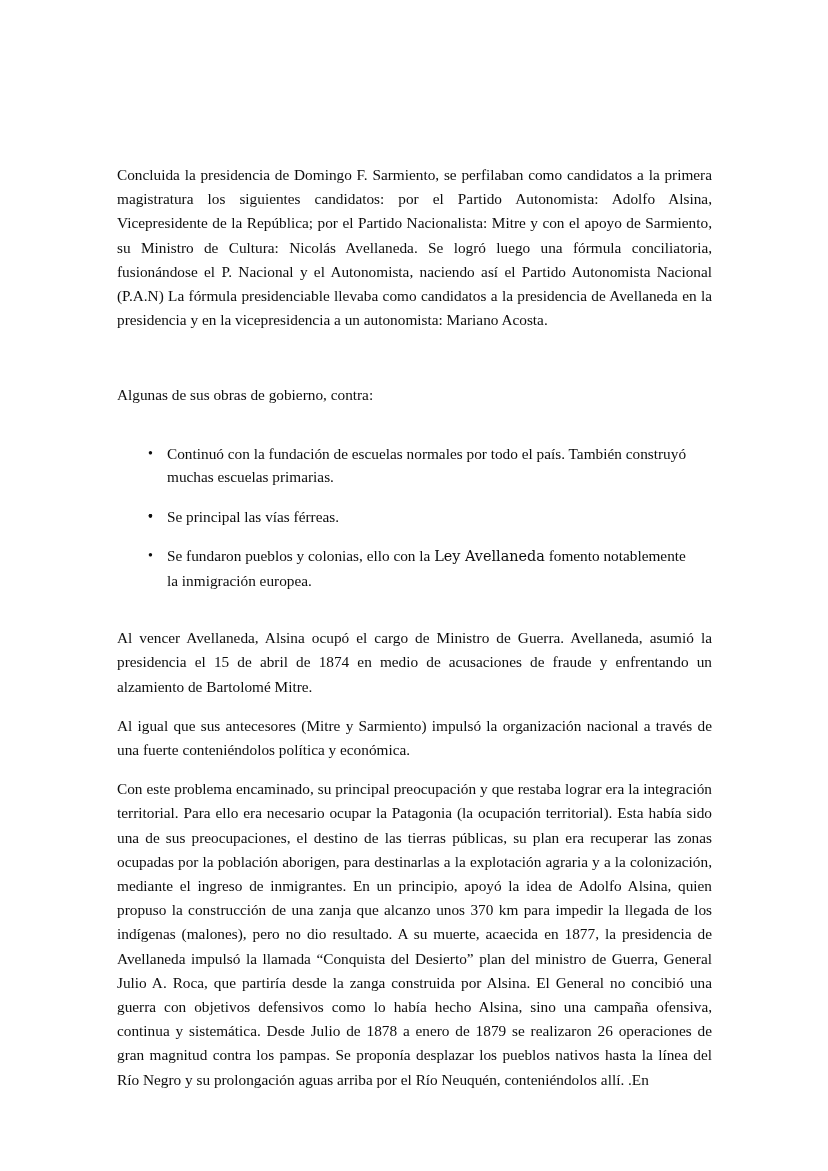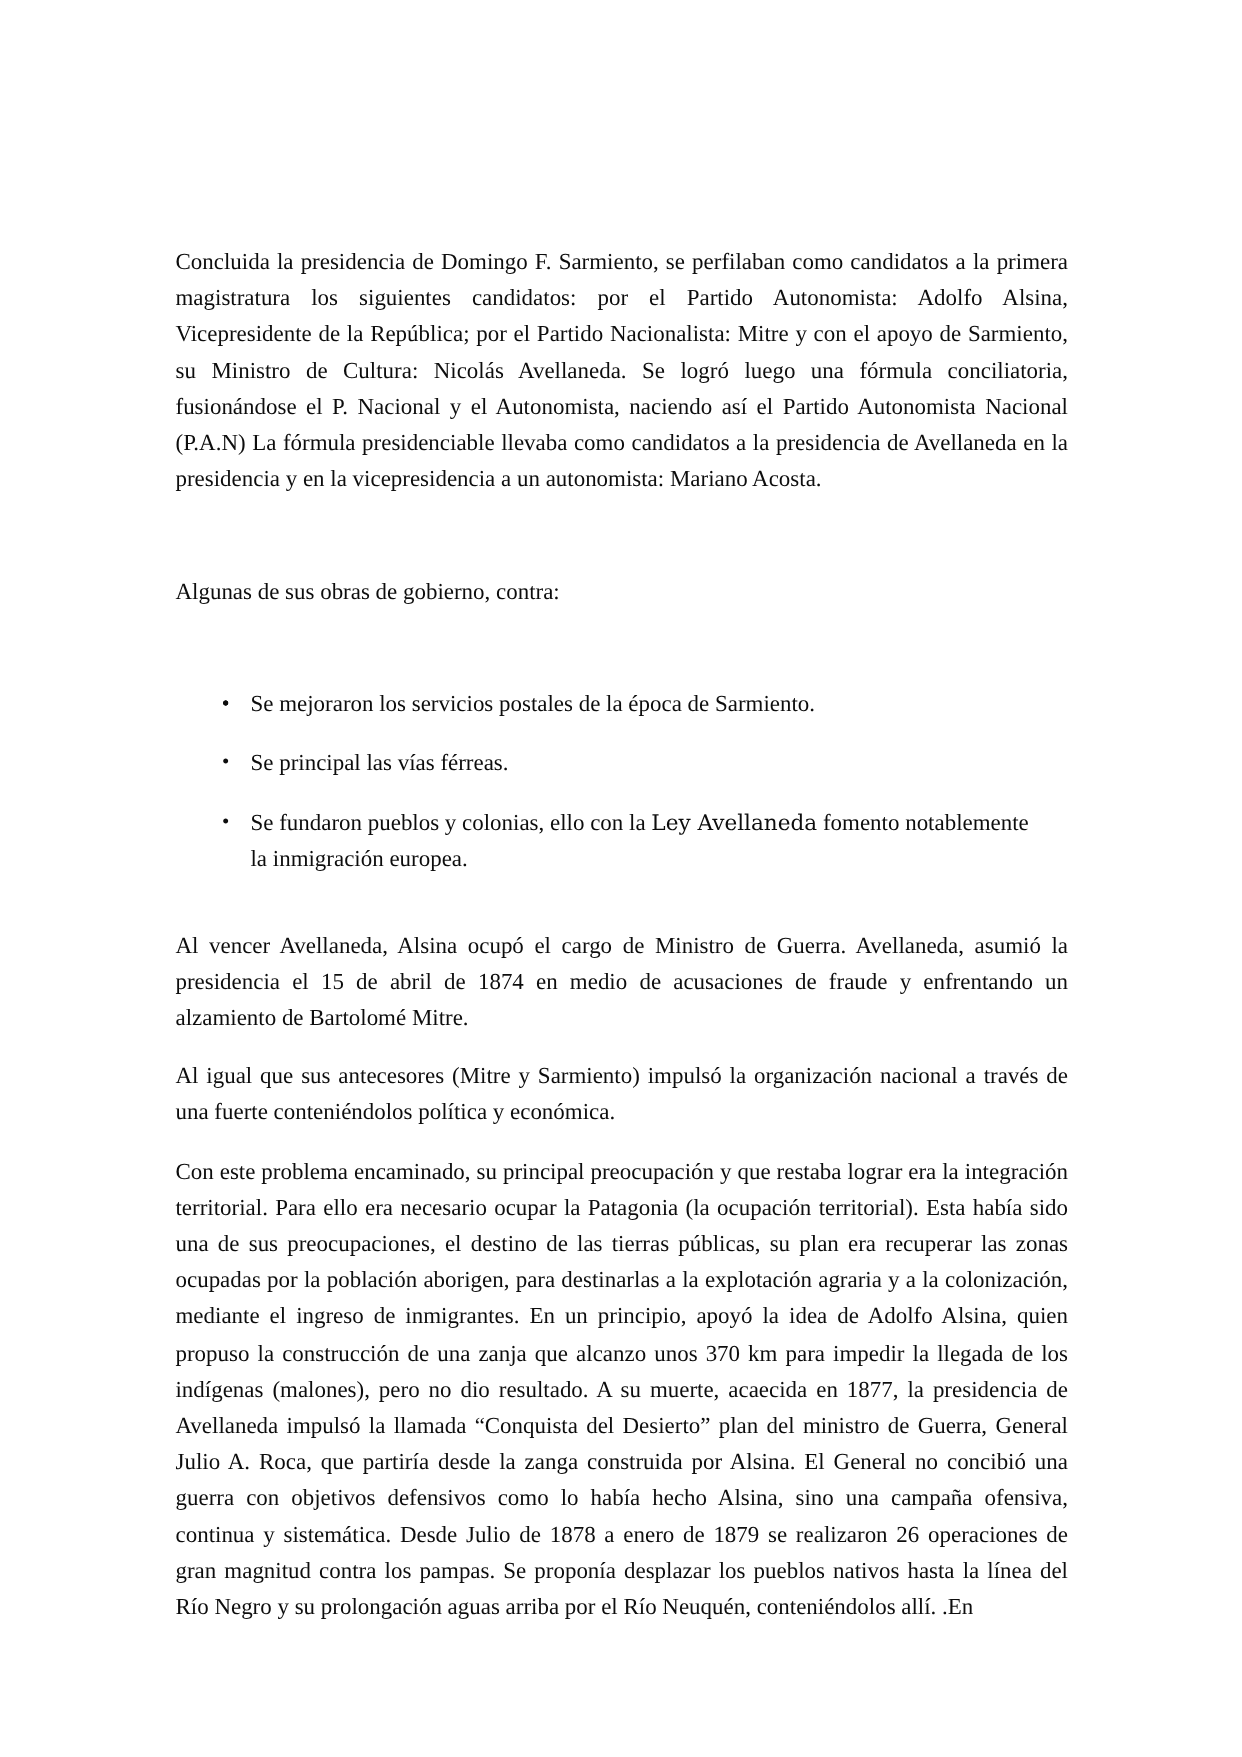--- a/index.html
+++ b/index.html
@@ -97,27 +97,27 @@
 
     <div class="gap-lg"></div>
 
     <p class="para nojust">Algunas de sus obras de gobierno, contra:</p>
 
     <div class="gap-list"></div>
 
     <ul class="bullets">
       <li>
         <span class="bullet-mark">•</span>
+        <span>Continuó con la fundación de escuelas normales por todo el país. También construyó muchas escuelas primarias.</span>
       </li>
       <li>
         <span class="bullet-mark">•</span>
       </li>
       <li>
         <span class="bullet-mark">•</span>
-        <span>Se mejoraron los servicios postales de la época de Sarmiento.</span>
       </li>
       <li>
         <span class="bullet-mark">•</span>
         <span>Se principal las vías férreas.</span>
       </li>
       <li>
         <span class="bullet-mark">•</span><span>Se fundaron pueblos y colonias, ello con la </span><span class="alt-serif">Ley Avellaneda</span><span> fomento notablemente la inmigración europea.</span>
       </li>
     </ul>
 

